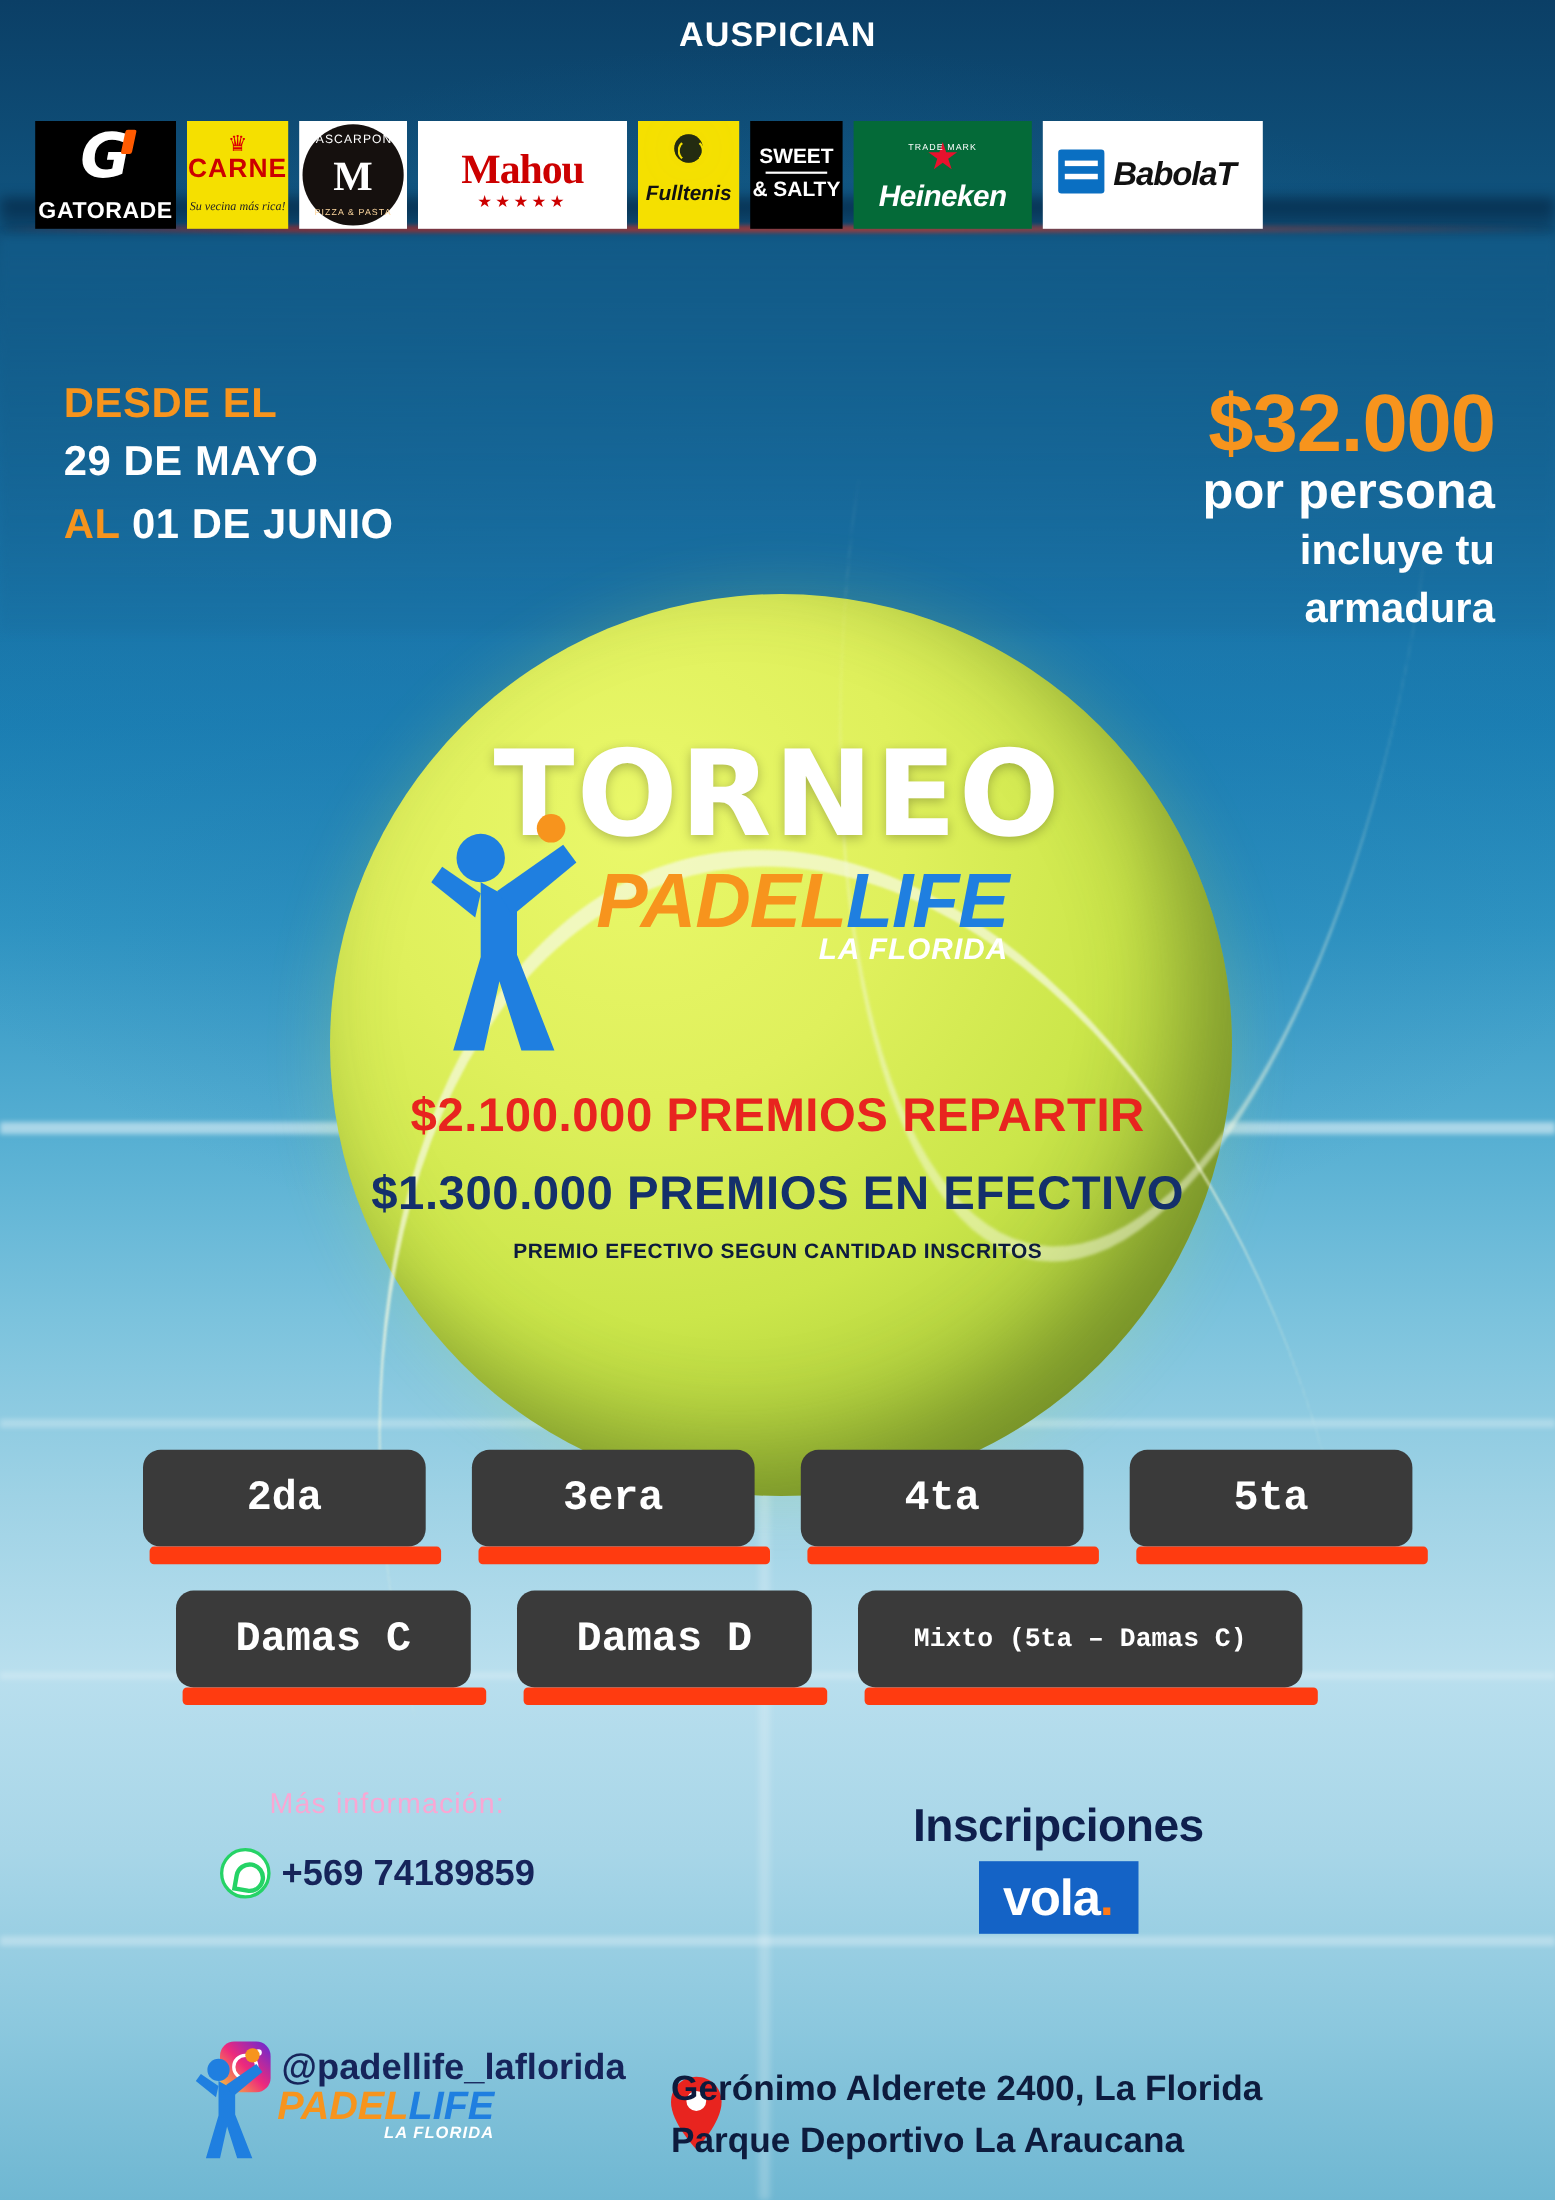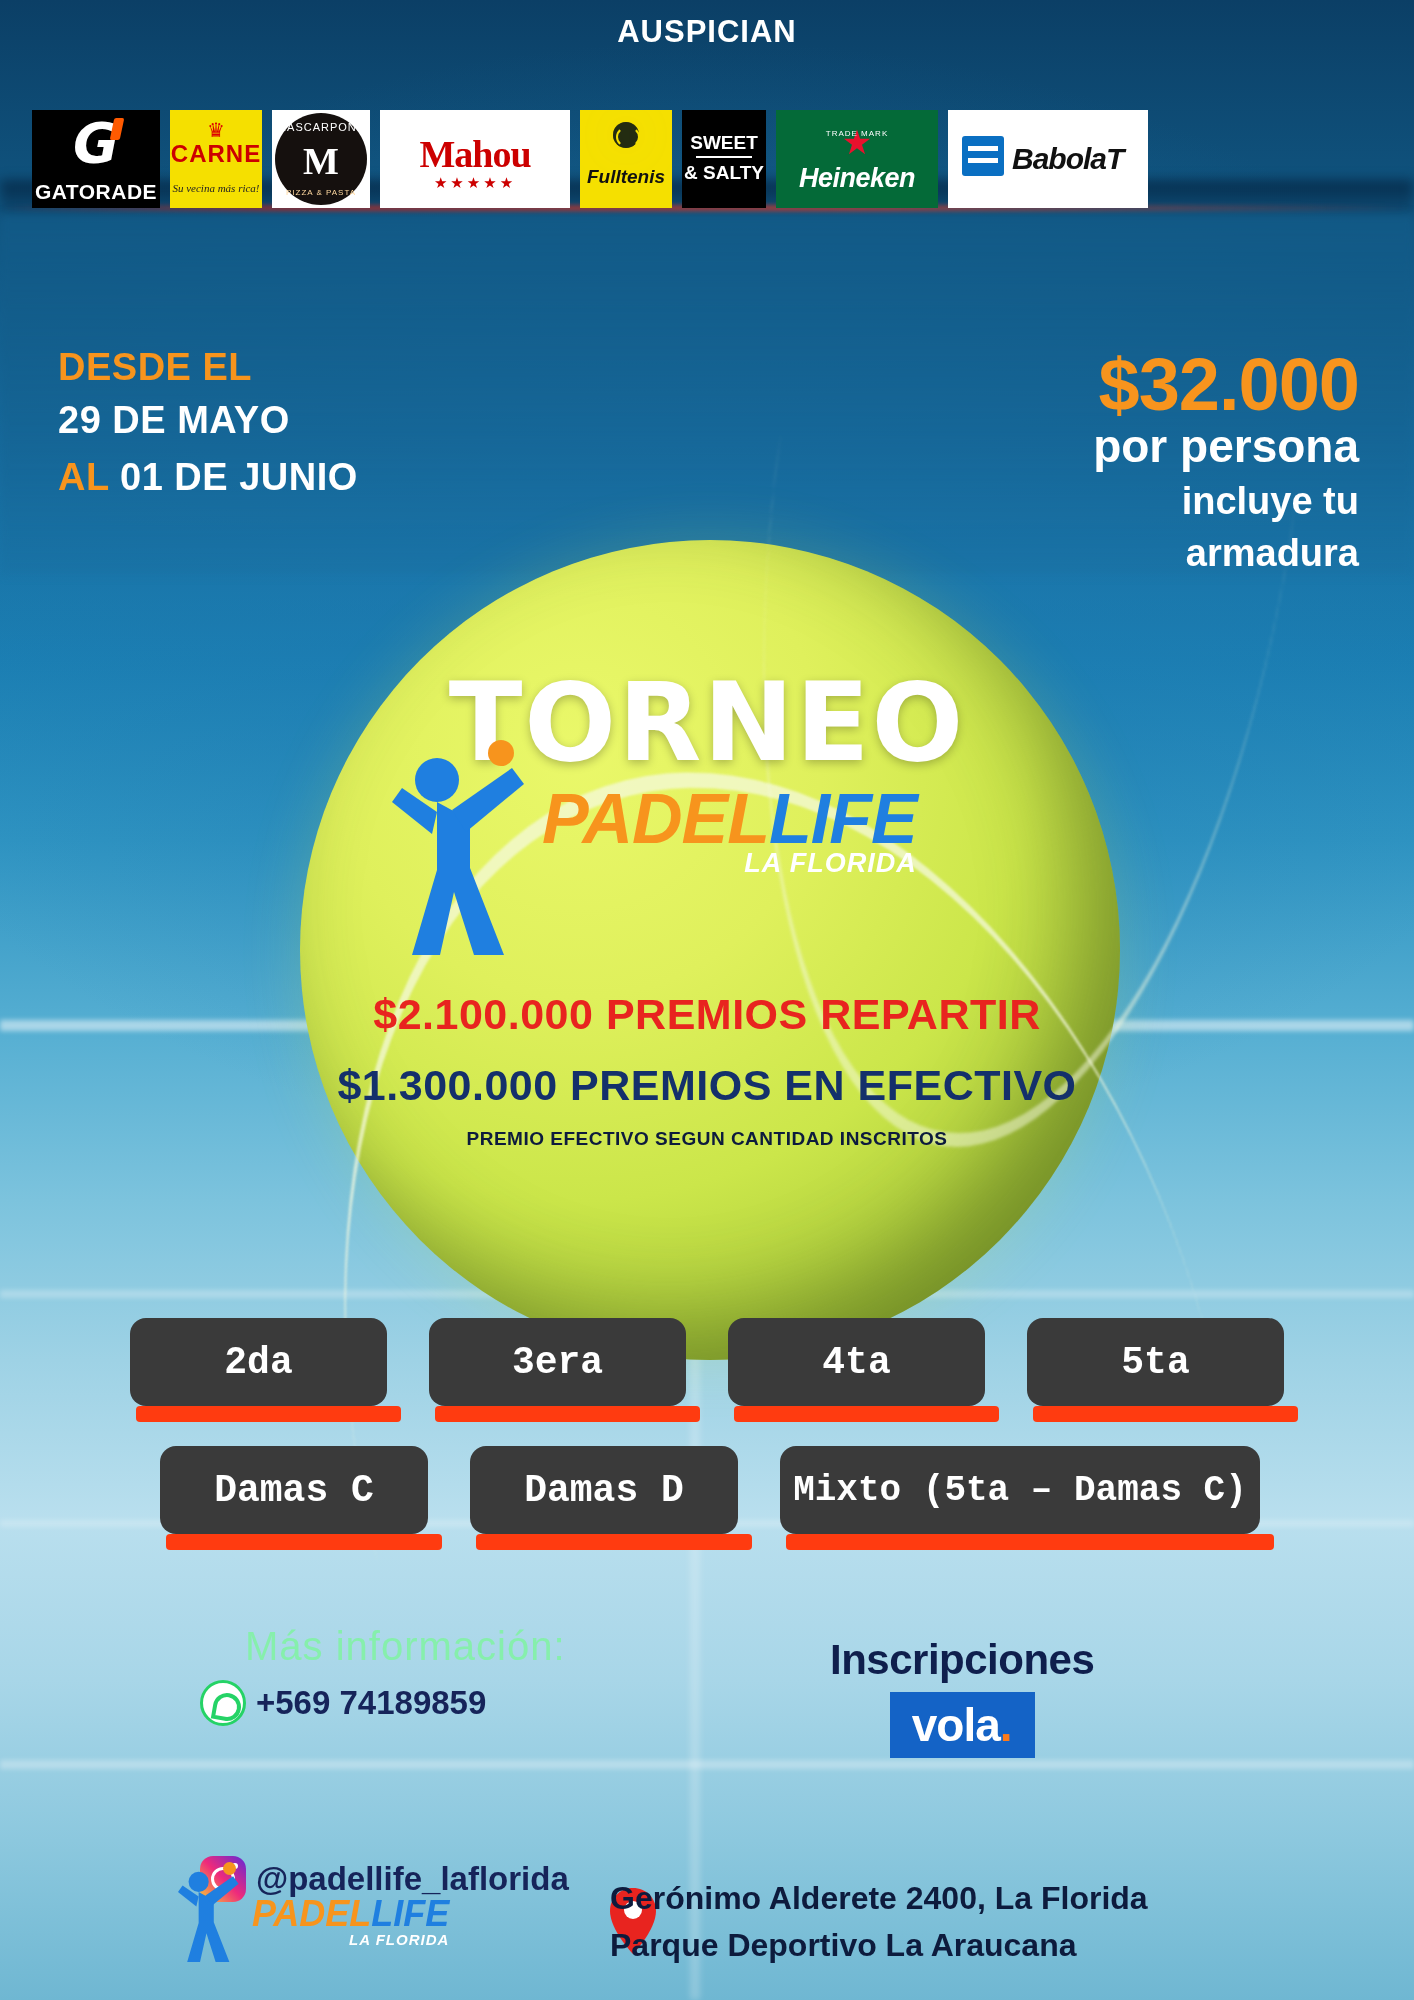--- a/index.html
+++ b/index.html
@@ -201,24 +201,24 @@
   .chip:after {
     content:""; position:absolute; left:6px; right:-14px; bottom:-16px; height:16px;
     background:#ff3b10; border-radius:4px;
   }
   .chip.c-2da { width:262px; }
   .chip.c-3era { width:262px; }
   .chip.c-4ta { width:262px; }
   .chip.c-5ta { width:262px; }
   .chip.c-damc { width:268px; }
   .chip.c-damd { width:268px; }
-  .chip.c-mixto { width:480px; font-size:36px; }
-
-  
-  .mas { position:absolute; top:1624px; left:245px; color:#86efac; font-size:40px; letter-spacing:1px;}
+  .chip.c-mixto { width:404px; font-size:24px; }
+
+  
+  .mas { position:absolute; top:1624px; left:245px; color:#f9a8d4; font-size:26px; letter-spacing:1px;}
   .contact-phone { position:absolute; top:1680px; left:200px; display:flex; align-items:center; gap:10px;}
   .contact-ig { position:absolute; top:1856px; left:200px; display:flex; align-items:center; gap:10px;}
   .contact-phone .txt { color:#16245a; font-size:33px; font-weight:bold;}
   .contact-ig .txt { color:#16245a; font-size:33px; font-weight:bold;}
   .wa { width:46px; height:46px; border-radius:50%; background:#fff; border:3px solid #25d366; position:relative;}
   .wa:after{content:"";position:absolute;left:10px;top:10px;width:20px;height:20px;border-radius:50% 50% 50% 0;border:4px solid #25d366;transform:rotate(10deg);}
   .ig { width:46px;height:46px;border-radius:13px;background:linear-gradient(45deg,#f9ce34,#ee2a7b,#6228d7);position:relative;}
   .ig:after{content:"";position:absolute;inset:11px;border:3px solid #fff;border-radius:50%;}
   .ig:before{content:"";position:absolute;right:8px;top:7px;width:6px;height:6px;border-radius:50%;background:#fff;}
 

